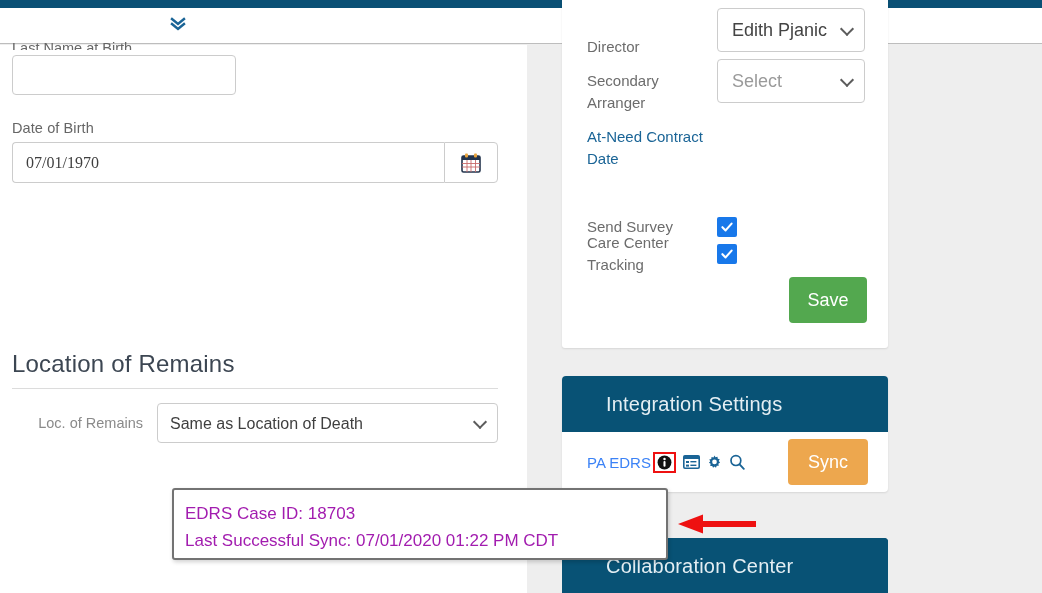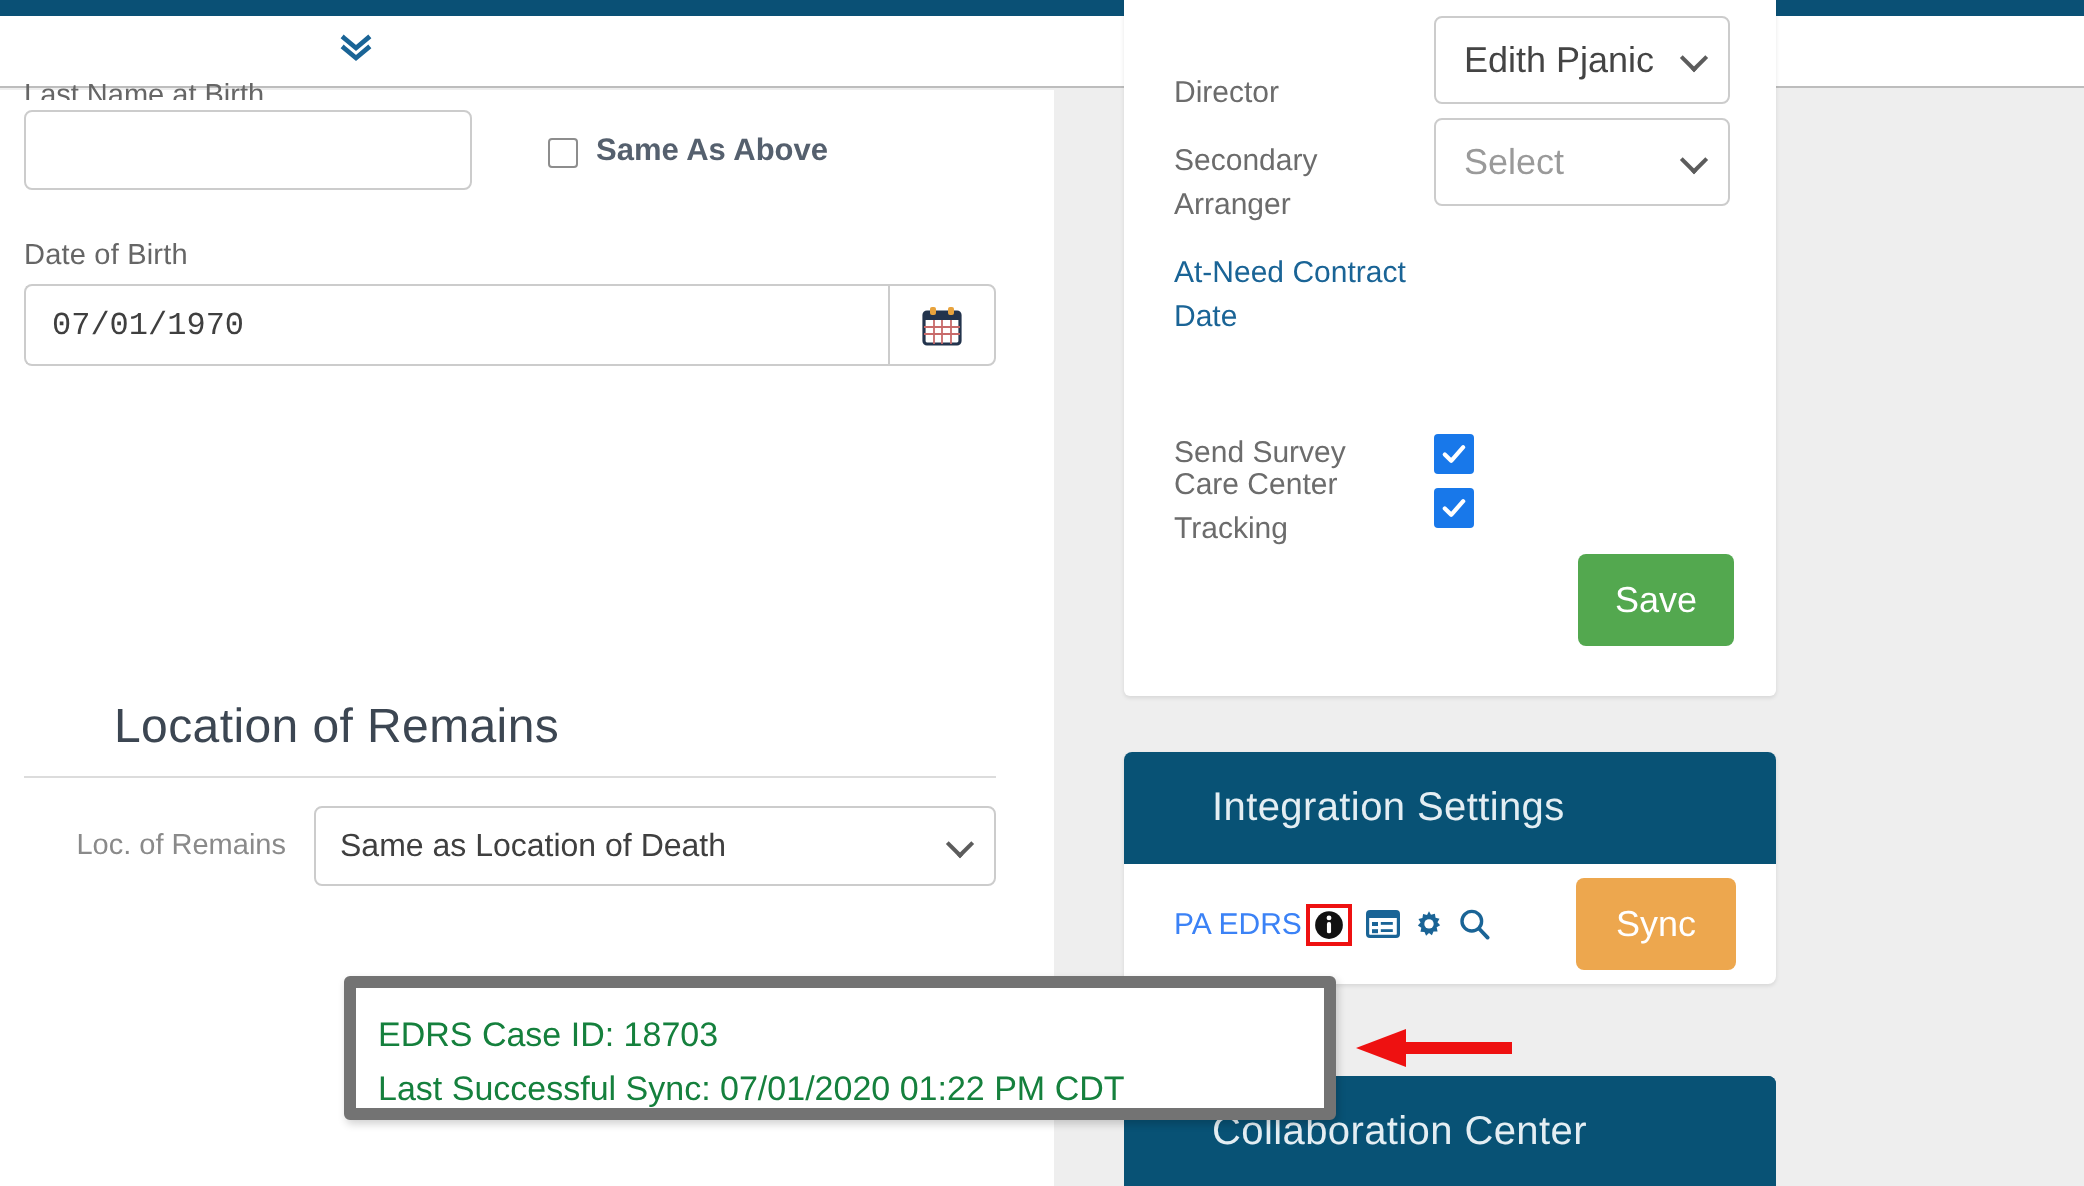--- a/index.html
+++ b/index.html
@@ -67,33 +67,33 @@
     position:absolute; left:12px; top:75px;
     font-size:14.5px; color:#666;
   }
   #dob-group {
     position:absolute; left:12px; top:97px; width:486px; height:41px;
     display:flex;
   }
   #dob-input {
     flex:1; height:41px; border:1px solid #ccc; border-right:none;
     border-radius:4px 0 0 4px; background:#fff;
-    padding:0 13px; font-family:Liberation Mono, monospace; font-size:16px; color:#3f3f3f;
+    padding:0 13px; font-family:Liberation Serif, serif; font-size:16px; color:#3f3f3f;
     outline:none;
   }
   #dob-calendar-btn {
     width:54px; height:41px; border:1px solid #ccc; border-radius:0 4px 4px 0;
     background:#fff; display:flex; align-items:center; justify-content:center;
     cursor:pointer;
   }
 
   
   #locremains-heading {
     position:absolute; left:12px; top:305px;
-    font-size:24px; color:#3c4652; font-weight:normal; letter-spacing:.2px;margin-left:45px;
+    font-size:24px; color:#3c4652; font-weight:normal; letter-spacing:.2px;
   }
   #locremains-rule {
     position:absolute; left:12px; top:343px; width:486px; height:1px;
     background:#dcdcdc;
   }
   #locremains-row {
     position:absolute; left:12px; top:358px; width:486px; height:40px;
     display:flex; align-items:center;
   }
   #locremains-label {
@@ -180,24 +180,24 @@
   }
 
   #panel-collaboration {
     position:absolute; left:562px; top:538px; width:326px; height:72px;
     background:#085275; border-radius:4px 4px 0 0; overflow:hidden;
   }
 
   
   #edrs-tooltip {
     position:absolute; left:172px; top:488px; width:496px; height:72px;
-    background:#ffffff; border:6px solid #737373; border-radius:3px;
+    background:#ffffff; border:2px solid #737373; border-radius:3px;
     box-shadow:1px 2px 4px rgba(0,0,0,.18);
     padding:10px 0 0 11px;
-    font-size:17px; color:#15803d; line-height:27px;
+    font-size:17px; color:#a21caf; line-height:27px;
   }
   #edrs-tooltip div { white-space:nowrap; }
 
   #red-arrow {
     position:absolute; left:678px; top:514px; width:78px; height:20px;
   }
 </style>
 </head>
 <body>
 
@@ -209,24 +209,20 @@
     <path d="M4 10 L10 15 L16 10" fill="none" stroke="#1a6496" stroke-width="2.4" stroke-linecap="square"></path>
   </svg>
 </div>
 
 <div id="main-form">
 
   <div id="lastname-label">Last Name at Birth</div>
 
   <input id="lastname-input" type="text" placeholder="" style="">
 
-  <div id="sameasabove-wrap">
-    <span class="cbx"></span>
-    <span id="sameasabove-label">Same As Above</span>
-  </div>
 
   <div id="dob-label" class="field-label">Date of Birth</div>
 
   <div id="dob-group">
     <input id="dob-input" type="text" value="07/01/1970" style="">
     <div id="dob-calendar-btn">
       <svg width="22" height="22" viewBox="0 0 22 22" aria-hidden="true">
         <rect x="2" y="4" width="18" height="16" rx="1.5" fill="#fff" stroke="#23344d" stroke-width="1.6"></rect>
         <rect x="2" y="4" width="18" height="4" fill="#23344d"></rect>
         <rect x="5" y="1.5" width="3" height="4" rx="1" fill="#e8a33d"></rect>

